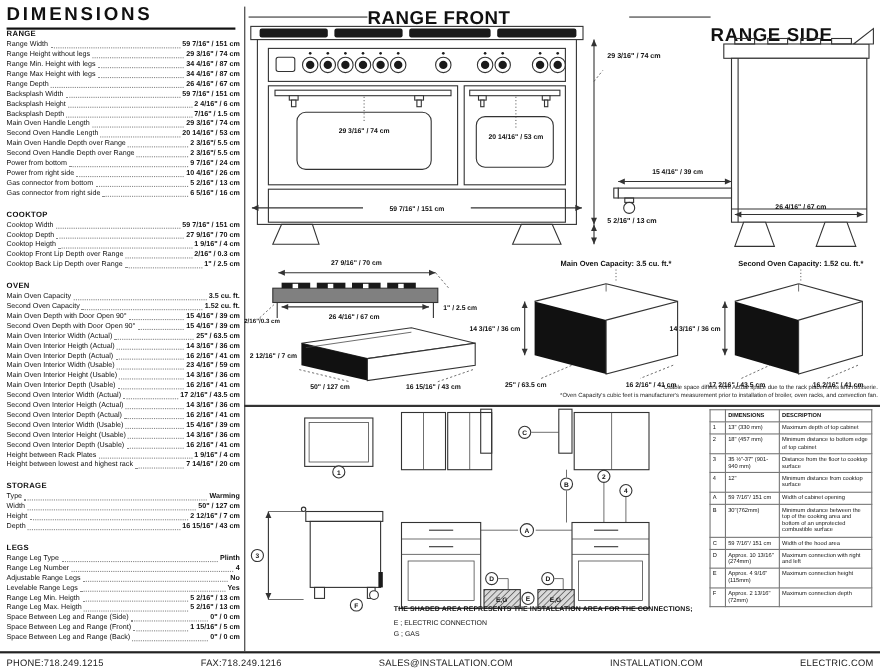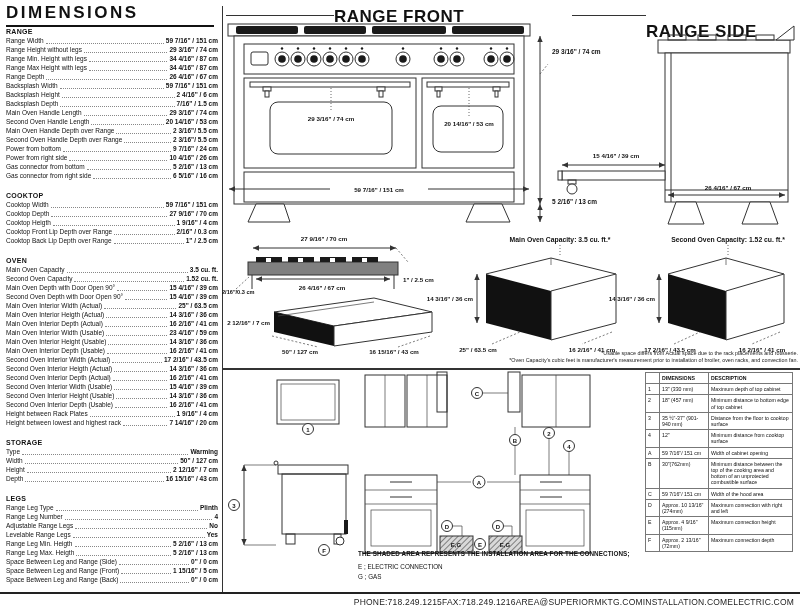--- a/index.html
+++ b/index.html
@@ -43,21 +43,21 @@
   .inst-note{left:358px;top:550px;font-size:6.3px;font-weight:bold;letter-spacing:.1px;}
   .inst-legend{left:358px;font-size:6.3px;}
   
   .spec-table{left:645px;top:372px;width:148px;border-collapse:collapse;font-size:5.2px;line-height:6.2px;}
   .spec-table th,.spec-table td{border:.8px solid #777;padding:2px 2px;vertical-align:top;text-align:left;}
   .spec-table th{font-weight:bold;font-size:5.2px;}
   .col-id{width:9px;}
   .col-dim{width:44px;}
   
   .footer{left:0;top:592px;width:800px;height:18px;border-top:2px solid #222;box-sizing:border-box;
-          display:flex;justify-content:flex-end;padding:3px 6px 0 6px;font-size:8.5px;color:#222;letter-spacing:.2px;}
+          display:flex;justify-content:space-between;padding:3px 6px 0 6px;font-size:8.5px;color:#222;letter-spacing:.2px;}
 </style>
 </head>
 <body>
 
 <div class="abs page-title">DIMENSIONS</div>
 
 <div class="abs spec">
     <div class="spec-section">
       <div class="spec-title">RANGE</div>
       <div class="spec-row">
@@ -760,16 +760,16 @@
         <td class="col-id">F</td>
         <td class="col-dim">Approx. 2 13/16" (72mm)</td>
         <td>Maximum connection depth</td>
       </tr>
     </tbody>
 </table>
 
 <div class="abs footer">
     <span>PHONE:718.249.1215</span>
     <span>FAX:718.249.1216</span>
-    <span>AREA@SUPERIORMKTG.COM</span>
+    <span>SALES@INSTALLATION.COM</span>
     <span>INSTALLATION.COM</span>
     <span>ELECTRIC.COM</span>
   </div>
 
 </body></html>

